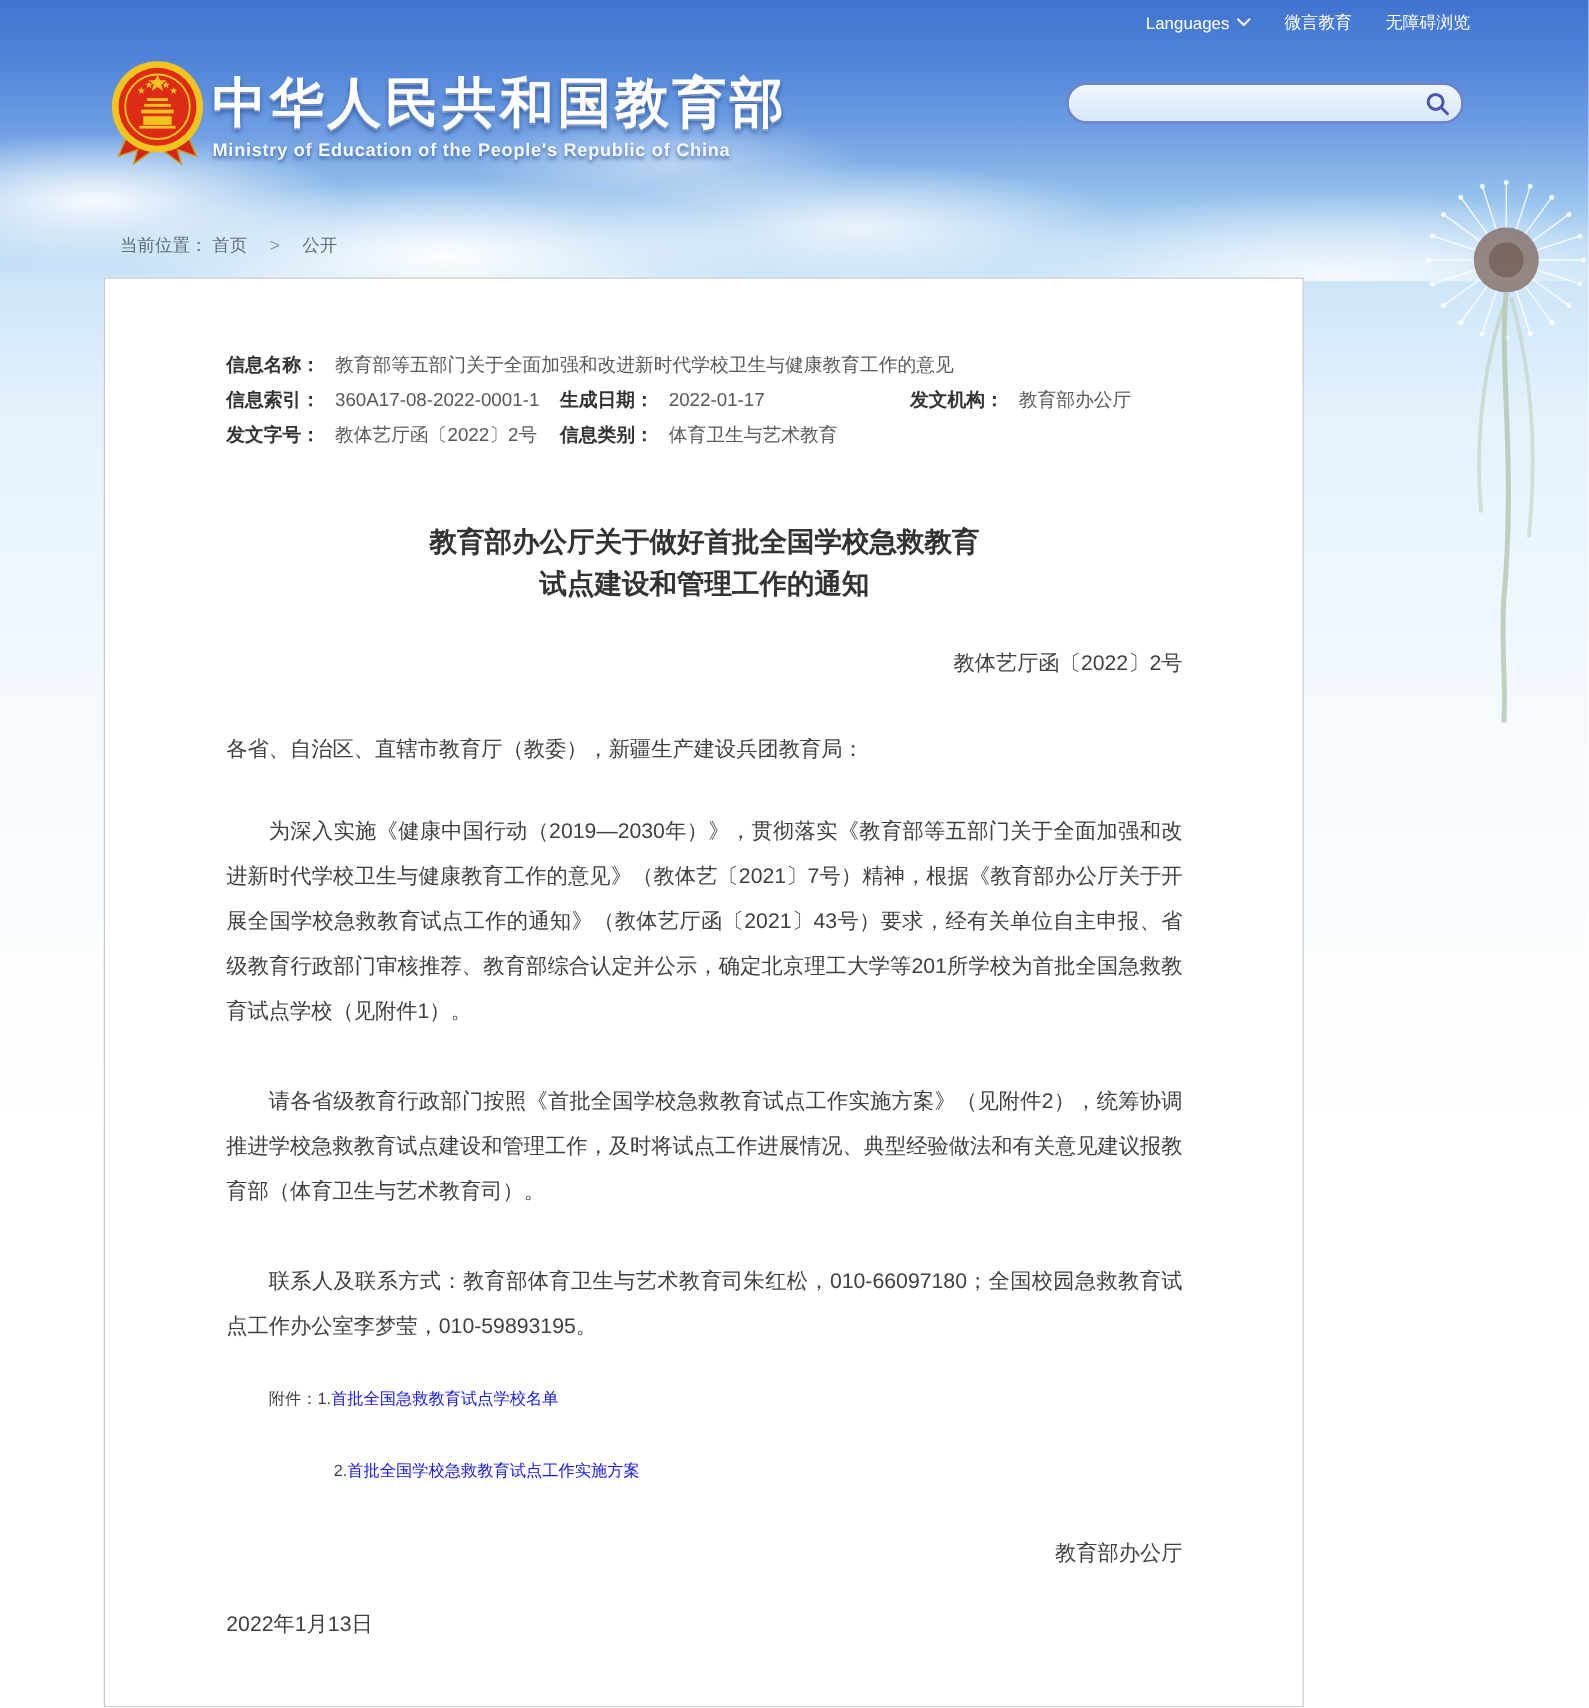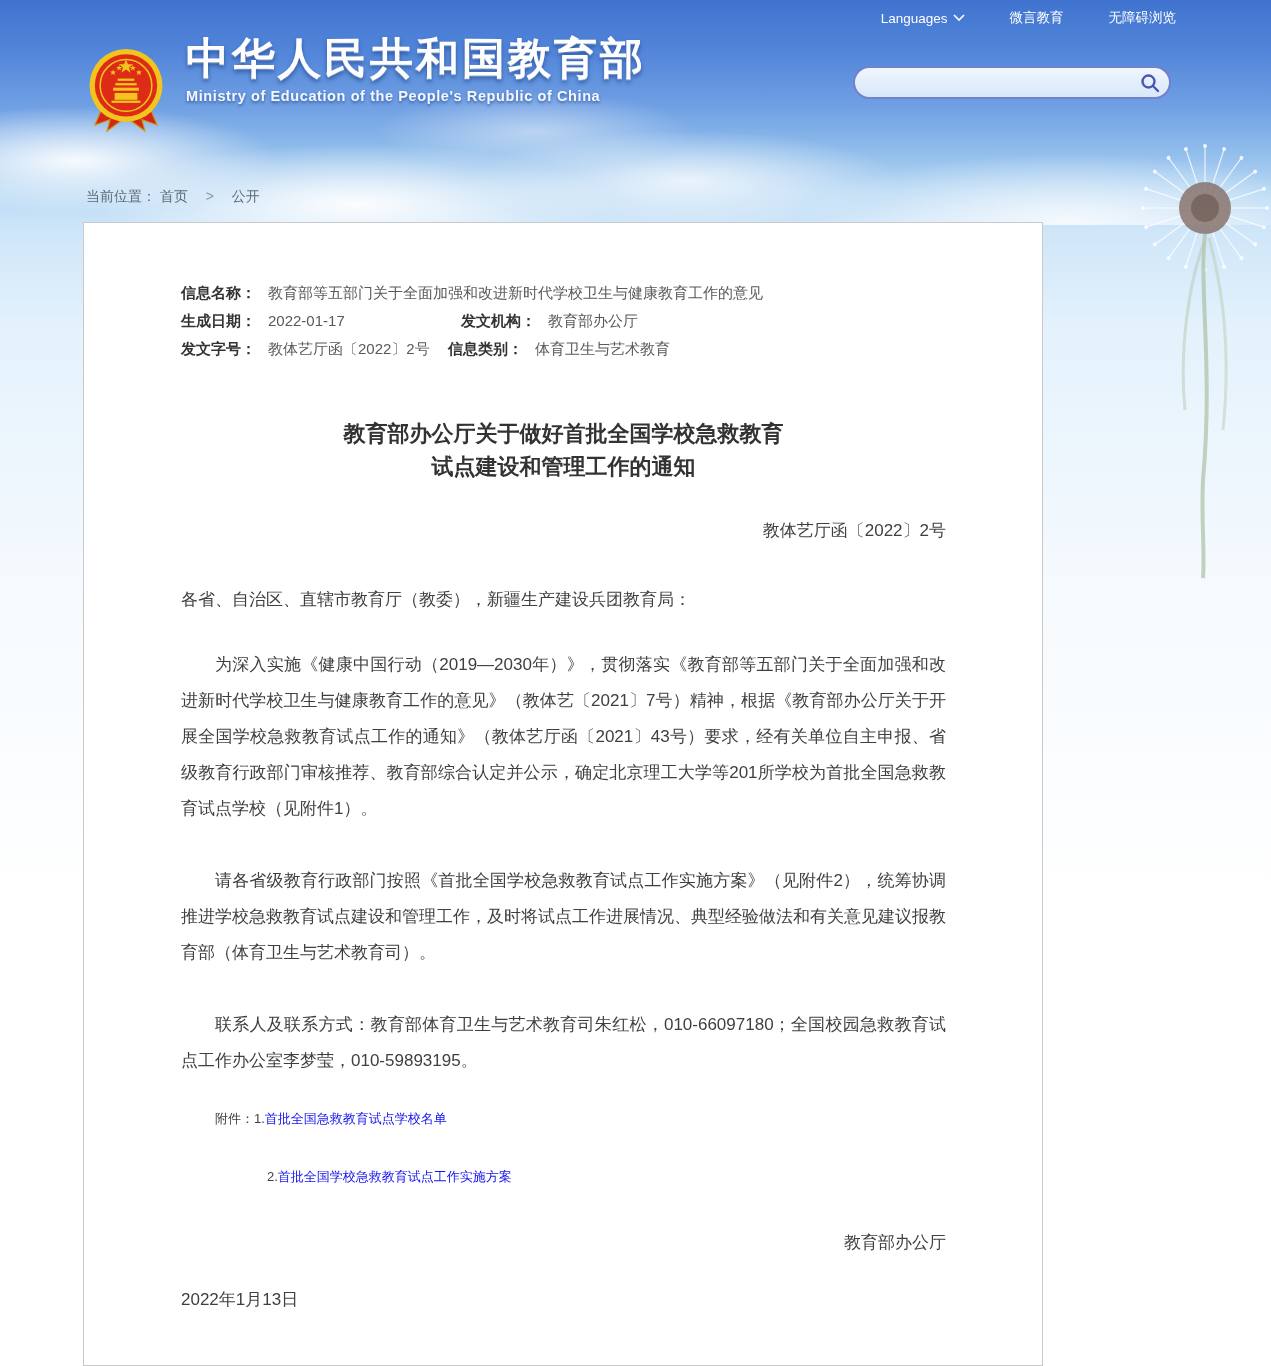--- a/index.html
+++ b/index.html
@@ -12,45 +12,45 @@
   
   .clouds{
     position:absolute;top:55px;left:0;width:100%;height:170px;pointer-events:none;
     background:
       radial-gradient(ellipse 280px 75px at 6% 62%,rgba(255,255,255,.92),rgba(255,255,255,0) 72%),
       radial-gradient(ellipse 360px 85px at 28% 88%,rgba(255,255,255,.95),rgba(255,255,255,0) 72%),
       radial-gradient(ellipse 300px 70px at 54% 74%,rgba(255,255,255,.75),rgba(255,255,255,0) 72%),
       radial-gradient(ellipse 380px 95px at 84% 98%,rgba(255,255,255,.8),rgba(255,255,255,0) 72%),
       radial-gradient(ellipse 220px 55px at 42% 45%,rgba(255,255,255,.45),rgba(255,255,255,0) 72%);
   }
-  .topbar{position:absolute;top:9px;right:95px;display:flex;gap:45px;align-items:center;z-index:5;}
+  .topbar{position:absolute;top:9px;right:95px;display:flex;gap:27px;align-items:center;z-index:5;}
   .topbar a{color:#ffffff;font-size:13.5px;text-decoration:none;display:flex;align-items:center;gap:5px;}
   .chev{width:12px;height:8px;}
   .emblem{position:absolute;left:88px;top:47px;z-index:4;}
-  .titles{position:absolute;left:170px;top:35px;z-index:4;margin-left:16px;}
+  .titles{position:absolute;left:170px;top:60px;z-index:4;}
   .site-title{
     font-size:43px;font-weight:bold;color:#fdfdfd;letter-spacing:3px;line-height:1.1;
     text-shadow:0 3px 4px rgba(22,58,128,.65),0 1px 0 rgba(255,255,255,.6);
   }
   .site-subtitle{
     margin-top:6px;font-size:14.5px;font-weight:bold;color:#f4f8fd;letter-spacing:.6px;
     text-shadow:0 2px 3px rgba(22,58,128,.6);
   }
   .searchbox{
     position:absolute;left:853px;top:66px;width:318px;height:33px;z-index:5;
     border:2px solid #7380cc;border-radius:18px;box-sizing:border-box;
     background:linear-gradient(#eff6fd,#d7e7fa);display:flex;align-items:center;
   }
   .search-input{flex:1;height:100%;border:none;outline:none;background:transparent;
     padding:0 12px;font-size:14px;color:#334;font-family:inherit;}
   .search-btn{border:none;background:none;width:38px;height:100%;cursor:pointer;
     display:flex;align-items:center;justify-content:center;padding:0;}
   .dandelion{position:absolute;right:-8px;top:50px;z-index:1;opacity:.92;}
   
-  .breadcrumb{position:absolute;top:188px;left:86px;font-size:14px;color:#5d6d79;z-index:3;}
+  .breadcrumb{position:absolute;top:188px;left:96px;font-size:14px;color:#5d6d79;z-index:3;}
   .breadcrumb a{color:#5d6d79;text-decoration:none;}
   .breadcrumb .sep{margin:0 14px;color:#8a99a5;}
   
   .content{
     position:absolute;left:83px;top:222px;width:960px;height:1144px;z-index:2;
     background:#ffffff;border:1px solid #c9c9c9;box-sizing:border-box;
     padding:56px 96px 16px 97px;
   }
   .meta{font-size:15px;line-height:28px;color:#595959;}
   .meta-row{display:flex;}
@@ -170,20 +170,24 @@
   </nav>
 
   <main class="content">
 
     <section class="meta">
       <div class="meta-row">
         <span class="m-label">信息名称：</span>
         <span class="m-value">教育部等五部门关于全面加强和改进新时代学校卫生与健康教育工作的意见</span>
       </div>
       <div class="meta-row">
+        <span class="m-col m-c1">
+          <span class="m-label">信息索引：</span>
+          <span class="m-value">360A17-08-2022-0001-1</span>
+        </span>
         <span class="m-col m-c2">
           <span class="m-label">生成日期：</span>
           <span class="m-value">2022-01-17</span>
         </span>
         <span class="m-col">
           <span class="m-label">发文机构：</span>
           <span class="m-value">教育部办公厅</span>
         </span>
       </div>
       <div class="meta-row">

